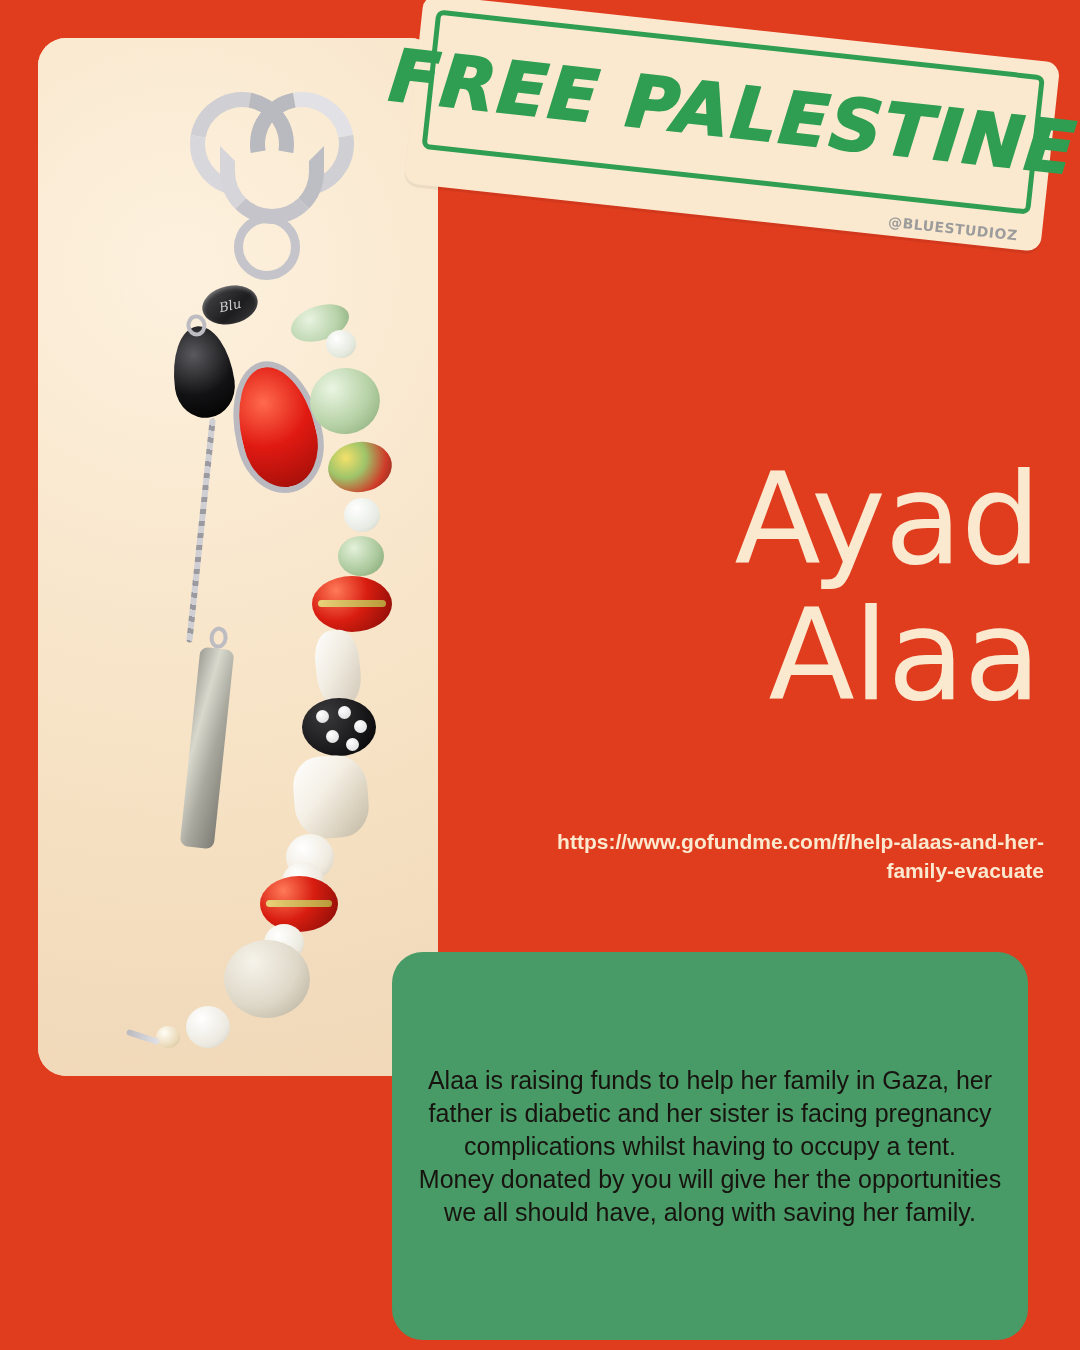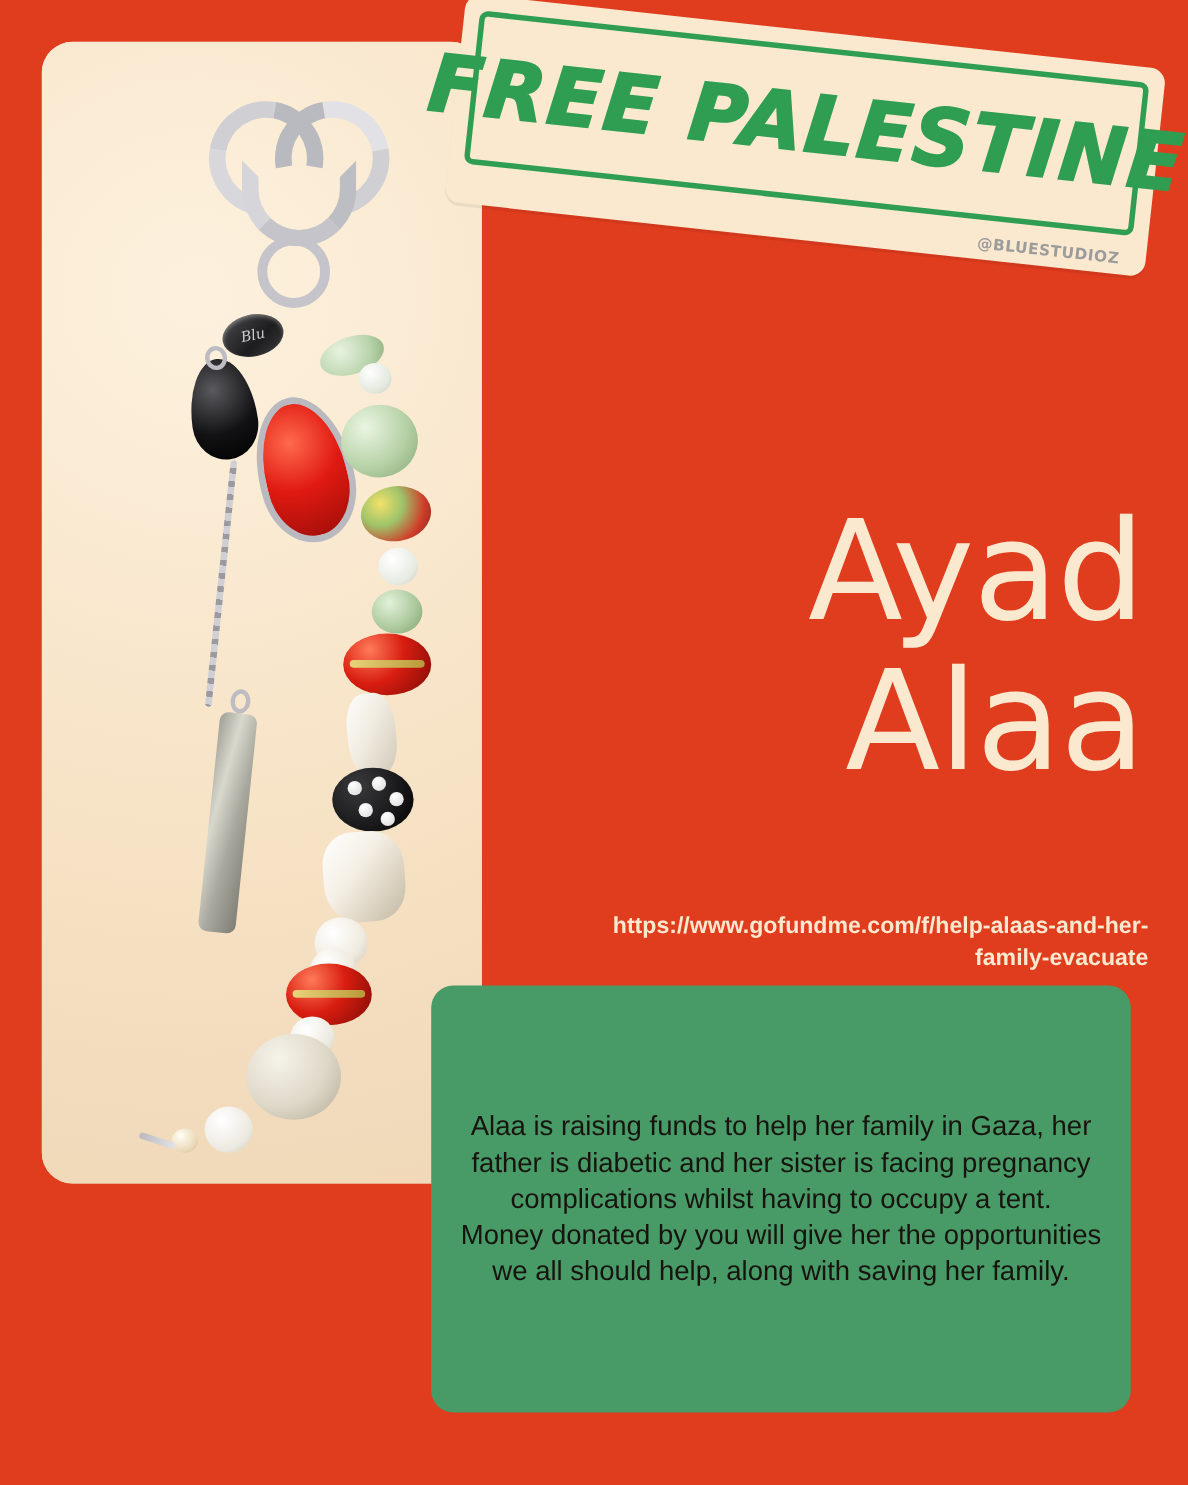--- a/index.html
+++ b/index.html
@@ -303,25 +303,25 @@
     font-size: 21px;
     line-height: 1.38;
     color: #fbe9cf;
     font-weight: bold;
   }
 
   
   #description-panel {
     position: absolute;
     left: 392px;
-    top: 896px;
+    top: 952px;
     width: 636px;
     height: 388px;
     background: #489a66;
-    border-radius: 20px;
+    border-radius: 31px;
     padding: 18px 26px;
     box-sizing: border-box;
     display: flex;
     flex-direction: column;
     justify-content: center;
   }
   .desc-para {
     font-family: "Liberation Sans", sans-serif;
     font-size: 25px;
     line-height: 1.32;
@@ -391,14 +391,14 @@
 
 <div id="name-block">
   <div class="name-line">Ayad</div>
   <div class="name-line">Alaa</div>
 </div>
 
 <div id="campaign-url">https://www.gofundme.com/f/help-alaas-and-her-family-evacuate</div>
 
 <div id="description-panel">
   <p class="desc-para">Alaa is raising funds to help her family in Gaza, her father is diabetic and her sister is facing pregnancy complications whilst having to occupy a tent.</p>
-  <p class="desc-para">Money donated by you will give her the opportunities we all should help, along with saving her family.</p>
+  <p class="desc-para">Money donated by you will give her the opportunities we all should have, along with saving her family.</p>
 </div>
 
 </body></html>

